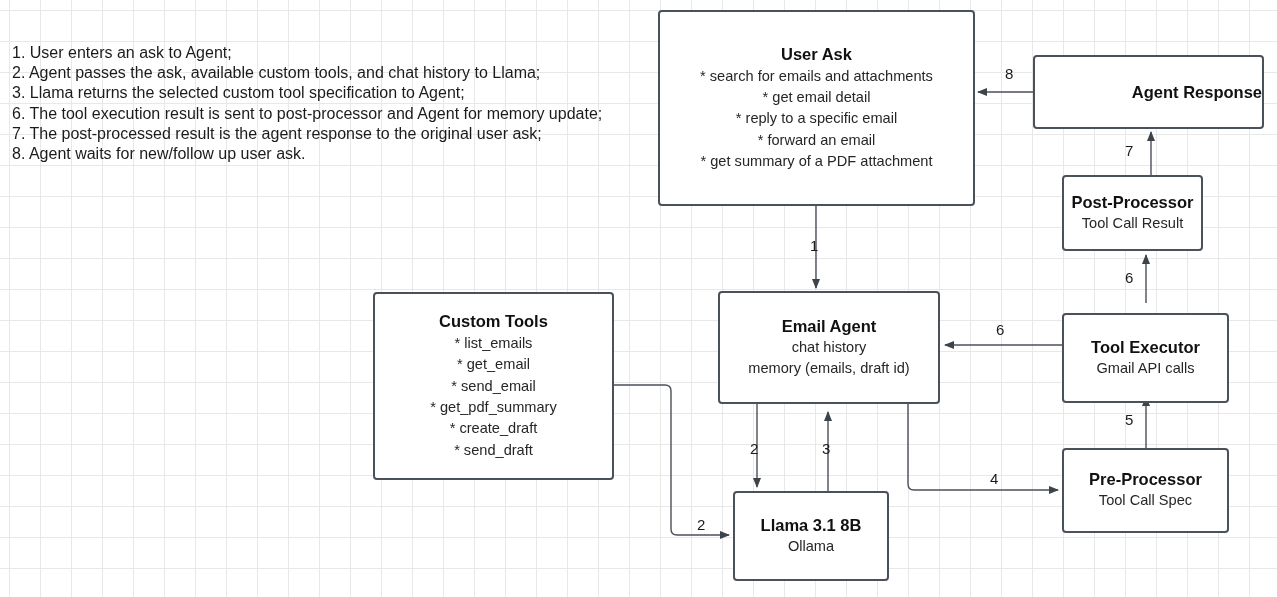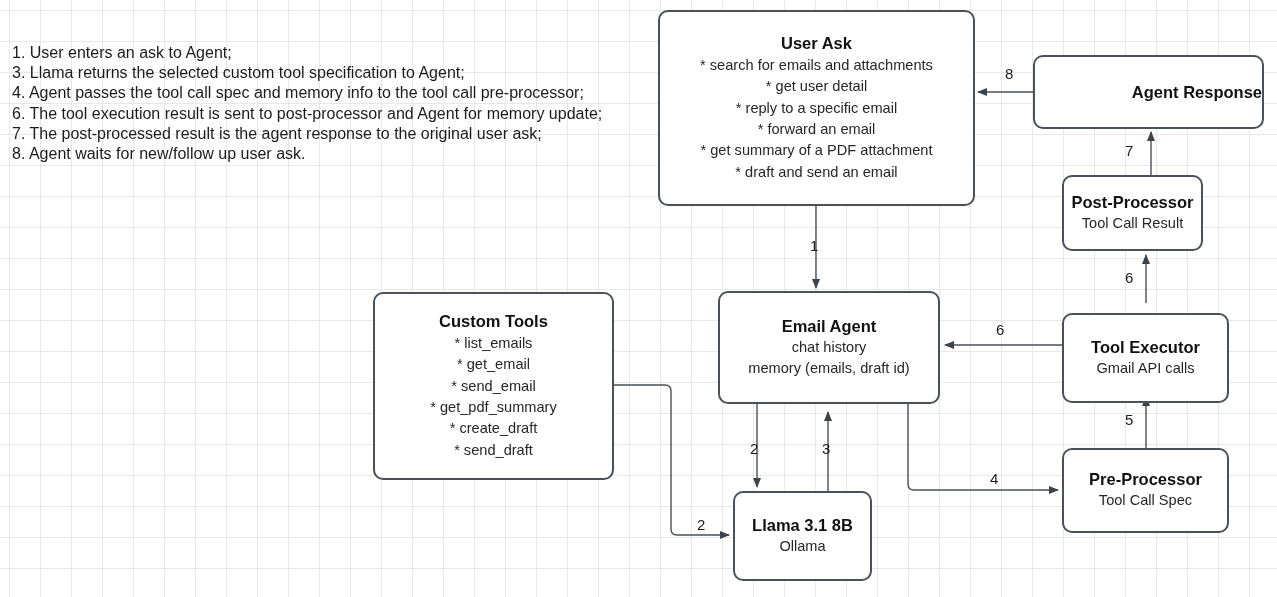--- a/index.html
+++ b/index.html
@@ -45,21 +45,21 @@
     color: #1b1b1b;
     white-space: nowrap;
   }
 
   
   .node {
     position: absolute;
     box-sizing: border-box;
     background: #ffffff;
     border: 2px solid #4b5159;
-    border-radius: 10px;
+    border-radius: 4px;
     display: flex;
     flex-direction: column;
     align-items: center;
     justify-content: center;
     text-align: center;
     z-index: 3;
   }
   .node .title {
     font-size: 16.5px;
     font-weight: bold;
@@ -79,21 +79,21 @@
   }
 
   
   #node-user-ask      { left: 658px;  top: 10px;  width: 317px; height: 196px; }
   #node-agent-response{ left: 1033px; top: 55px;  width: 231px; height: 74px; align-items: flex-end;  }
   #node-post-processor{ left: 1062px; top: 175px; width: 141px; height: 76px;  }
   #node-custom-tools  { left: 373px;  top: 292px; width: 241px; height: 188px; }
   #node-email-agent   { left: 718px;  top: 291px; width: 222px; height: 113px; }
   #node-tool-executor { left: 1062px; top: 313px; width: 167px; height: 90px;  }
   #node-pre-processor { left: 1062px; top: 448px; width: 167px; height: 85px;  }
-  #node-llama         { left: 733px;  top: 491px; width: 139px; height: 90px;  }
+  #node-llama         { left: 733px;  top: 491px; width: 156px; height: 90px;  }
 
   #node-user-ask .title { margin-bottom: 1px; }
   #node-custom-tools .title { margin-bottom: 1px; }
 
   
   #edges {
     position: absolute;
     left: 0;
     top: 0;
     width: 1277px;
@@ -115,22 +115,22 @@
     line-height: 16px;
   }
 </style>
 </head>
 <body>
 
 <div id="canvas">
 
   <div class="legend">
     <div class="legend-line">1. User enters an ask to Agent;</div>
+    <div class="legend-line">2. Agent passes the ask, available custom tools, and chat history to Llama;</div>
     <div class="legend-line">3. Llama returns the selected custom tool specification to Agent;</div>
-    <div class="legend-line">4. Agent passes the tool call spec and memory info to the tool call pre-processor;</div>
     <div class="legend-line">6. The tool execution result is sent to post-processor and Agent for memory update;</div>
     <div class="legend-line">7. The post-processed result is the agent response to the original user ask;</div>
     <div class="legend-line">8. Agent waits for new/follow up user ask.</div>
   </div>
 
   <svg id="edges" viewBox="0 0 1277 597">
     <defs>
       <marker id="arrow" markerWidth="10" markerHeight="8" refX="9" refY="4" orient="auto" markerUnits="userSpaceOnUse">
         <path d="M0,0 L10,4 L0,8 z" fill="#3d434b"></path>
       </marker>
@@ -165,25 +165,24 @@
   <div class="edge-label" style="left:1125px; top:412px;">5</div>
   <div class="edge-label" style="left:990px; top:471px;">4</div>
   <div class="edge-label" style="left:750px; top:441px;">2</div>
   <div class="edge-label" style="left:822px; top:441px;">3</div>
   <div class="edge-label" style="left:697px; top:517px;">2</div>
 
   <div class="node" id="node-user-ask">
     <div class="title">User Ask</div>
     <div class="bullets">
       <div class="sub">* search for emails and attachments</div>
-      <div class="sub">* get user detail</div>
+      <div class="sub">* get email detail</div>
       <div class="sub">* reply to a specific email</div>
       <div class="sub">* forward an email</div>
       <div class="sub">* get summary of a PDF attachment</div>
-      <div class="sub">* draft and send an email</div>
     </div>
   </div>
 
   <div class="node" id="node-agent-response">
     <div class="title">Agent Response</div>
   </div>
 
   <div class="node" id="node-post-processor">
     <div class="title">Post-Processor</div>
     <div class="sub">Tool Call Result</div>

